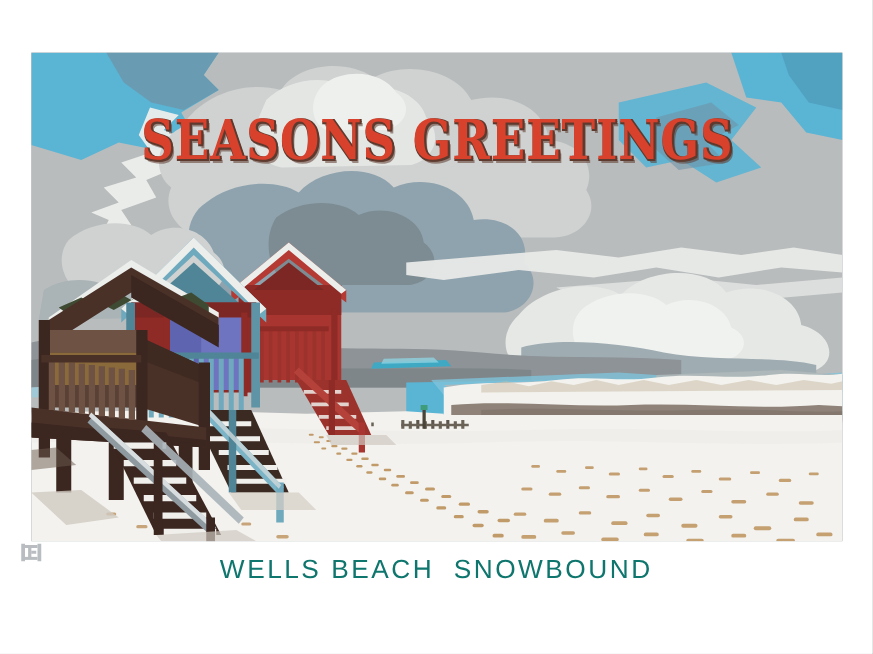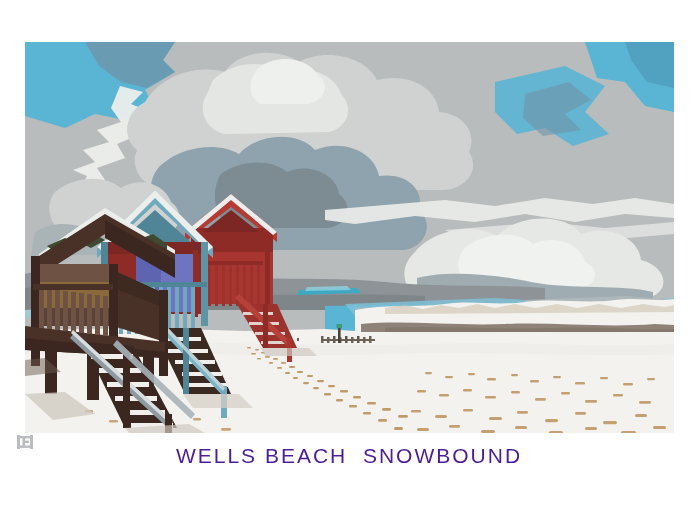--- a/index.html
+++ b/index.html
@@ -54,21 +54,21 @@
   }
 
   
   .caption{
     position:absolute;
     left:0;top:444px;width:698px;
     text-align:center;
     font-family:"Liberation Sans", sans-serif;
     font-size:21px;
     letter-spacing:2.0px;
-    color:#4c1d95;
+    color:#0f766e;
     font-weight:400;
     white-space:pre;
   }
 
   
   .signature{
     position:absolute;
     left:16px;top:434px;
     width:18px;height:16px;
     z-index:20;
@@ -450,20 +450,23 @@
           <path d="M0,352 L40,350 L70,372 L28,378 Z" fill="#cfc9c0" opacity="0.8"></path>
           <path d="M100,386 L164,382 L180,391 L104,391 Z" fill="#cfc9c0" opacity="0.7"></path>
           <path d="M0,318 L20,316 L36,330 L0,334 Z" fill="#6b5a4e" opacity="0.5"></path>
         </g>
 
       </g>
     </svg>
 
   </div>
 
+  <div class="title">
+    <span class="title-text">SEASONS GREETINGS</span>
+  </div>
 
   <div class="signature">
     <svg viewBox="0 0 18 16" width="18" height="16">
       <rect x="1" y="1" width="3" height="14" fill="#b9bcc0"></rect>
       <rect x="14" y="1" width="3" height="14" fill="#b9bcc0"></rect>
       <rect x="4" y="2" width="10" height="2.4" fill="#b9bcc0"></rect>
       <rect x="4" y="11.5" width="10" height="2.4" fill="#b9bcc0"></rect>
       <rect x="6.5" y="4" width="2.6" height="8" fill="#b9bcc0"></rect>
       <rect x="9" y="6.6" width="4" height="2.4" fill="#b9bcc0"></rect>
     </svg>

